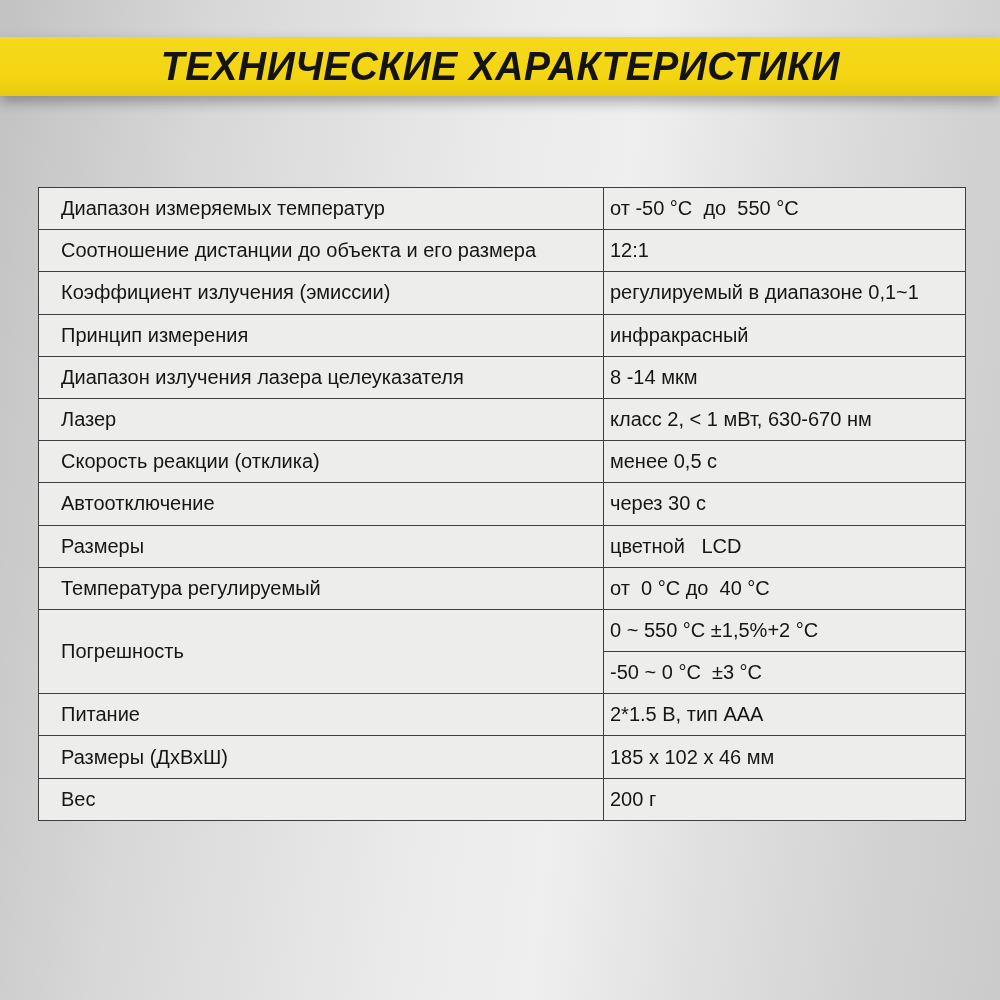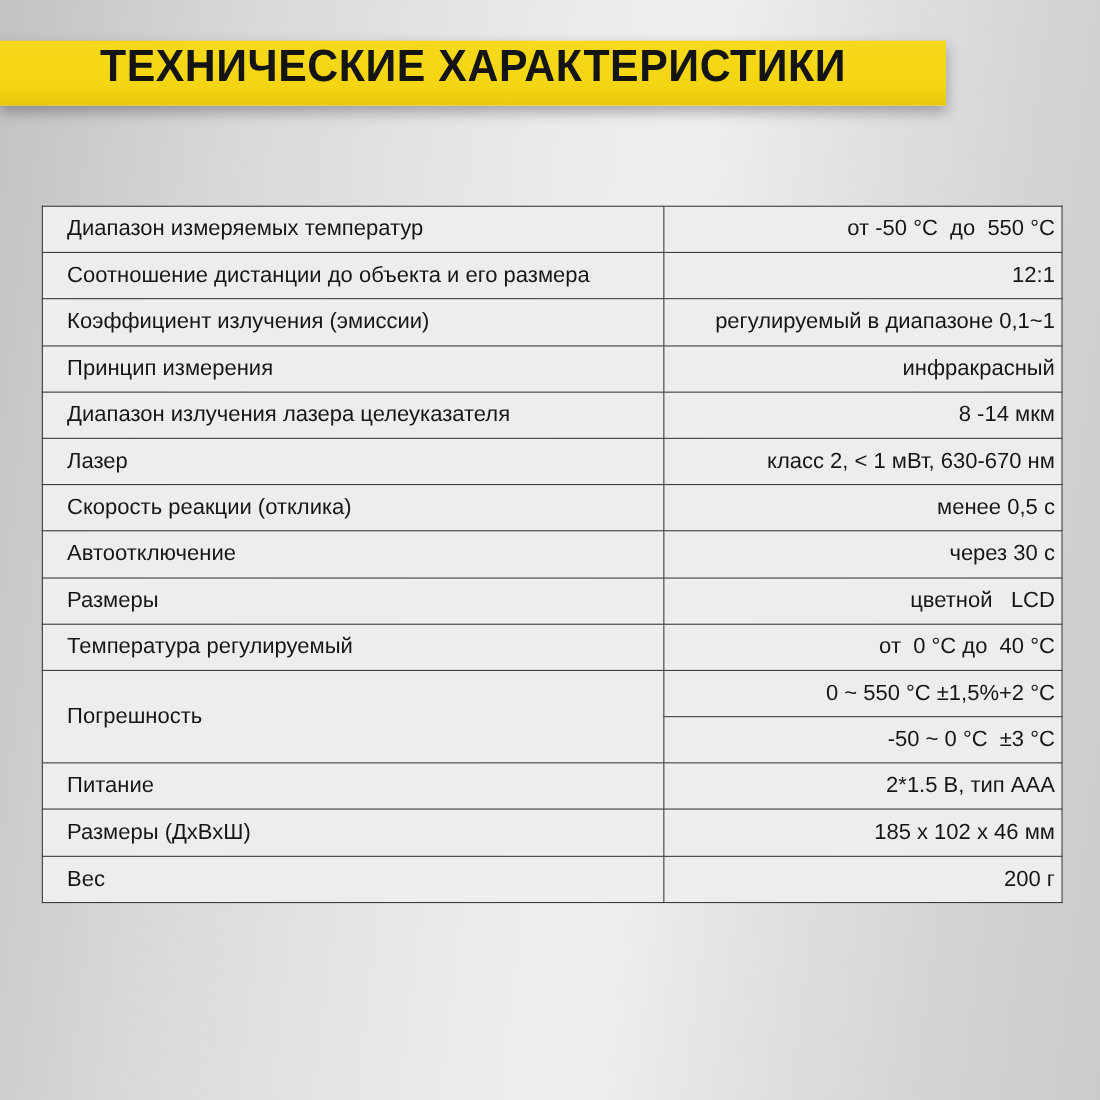--- a/index.html
+++ b/index.html
@@ -10,26 +10,27 @@
     overflow: hidden;
     background: linear-gradient(97deg,
       #c2c2c2 0%, #d8d8d8 20%, #eaeaea 45%,
       #efefef 58%, #e0e0e0 72%, #d2d2d2 88%, #cbcbcb 100%);
   }
 
   
   .banner {
     position: absolute;
     left: 0; top: 37px;
-    width: 860px; height: 59px;
+    width: 1000px; height: 59px;
     background: linear-gradient(180deg, #f6d91c 0%, #f3d512 70%, #e8c90e 100%);
     box-shadow: 0 6px 12px rgba(0,0,0,0.30);
     display: flex;
-    align-items: flex-start;
+    align-items: center;
     justify-content: center;
+    font-style: italic;
   }
   .banner h1 {
     font-size: 41px;
     font-weight: 700;
     color: #141414;
     letter-spacing: 0.5px;
     transform: scaleX(0.95);
     white-space: nowrap;
   }
 
@@ -48,21 +49,21 @@
     color: #161616;
     height: 42.2px;
     vertical-align: middle;
   }
   td.label {
     text-align: left;
     padding-left: 22px;
     padding-right: 8px;
   }
   td.value {
-    text-align: right;
+    text-align: left;
     white-space: pre;
     padding: 0 6px;
   }
 </style>
 </head>
 <body>
 
 <div class="banner">
   <h1>ТЕХНИЧЕСКИЕ ХАРАКТЕРИСТИКИ</h1>
 </div>

